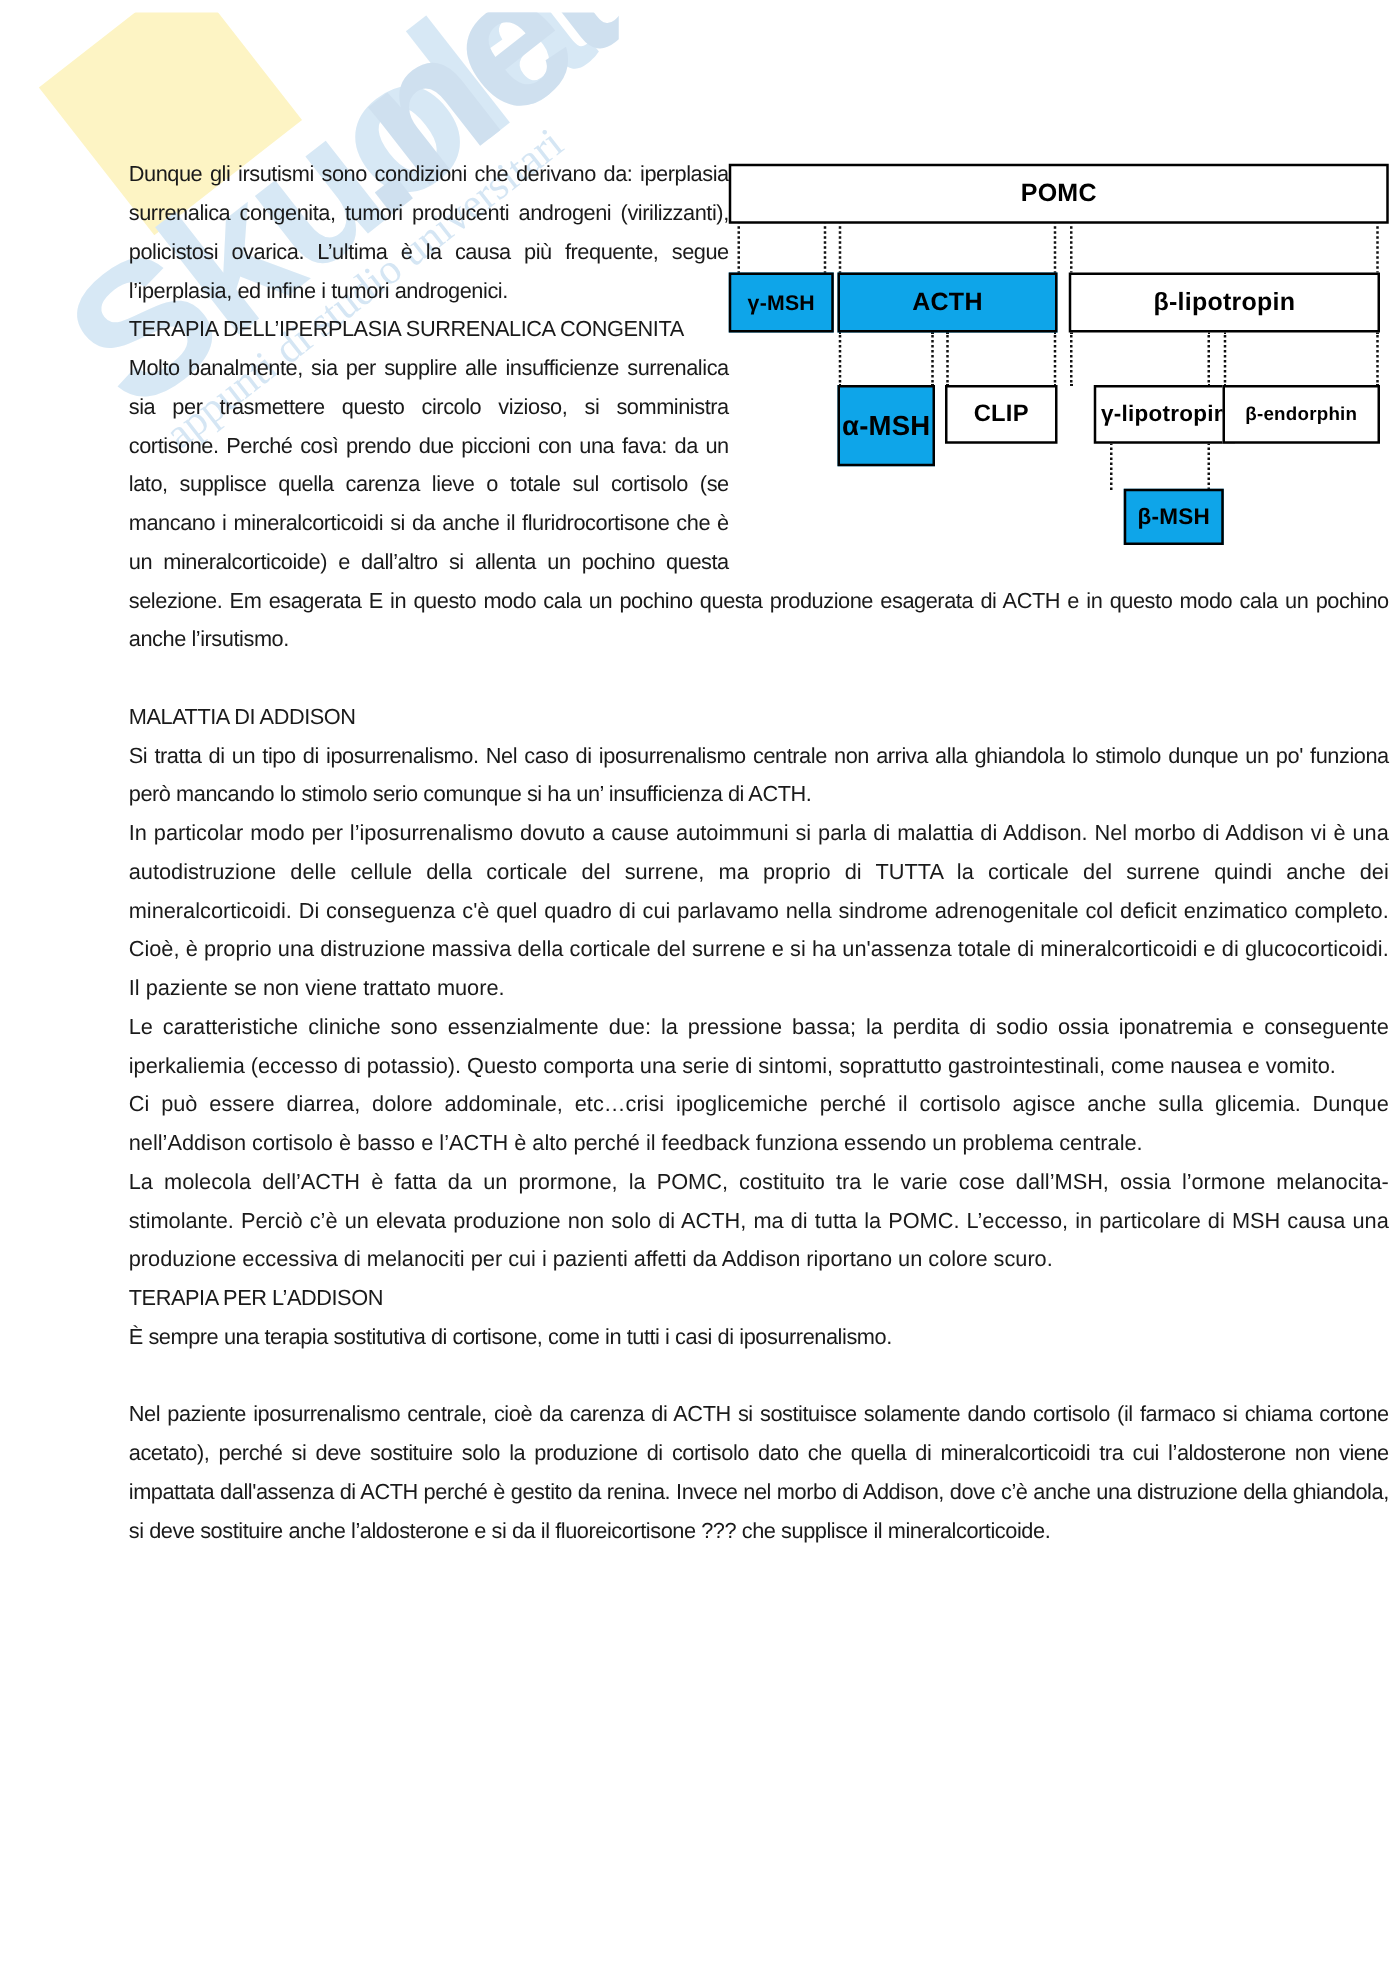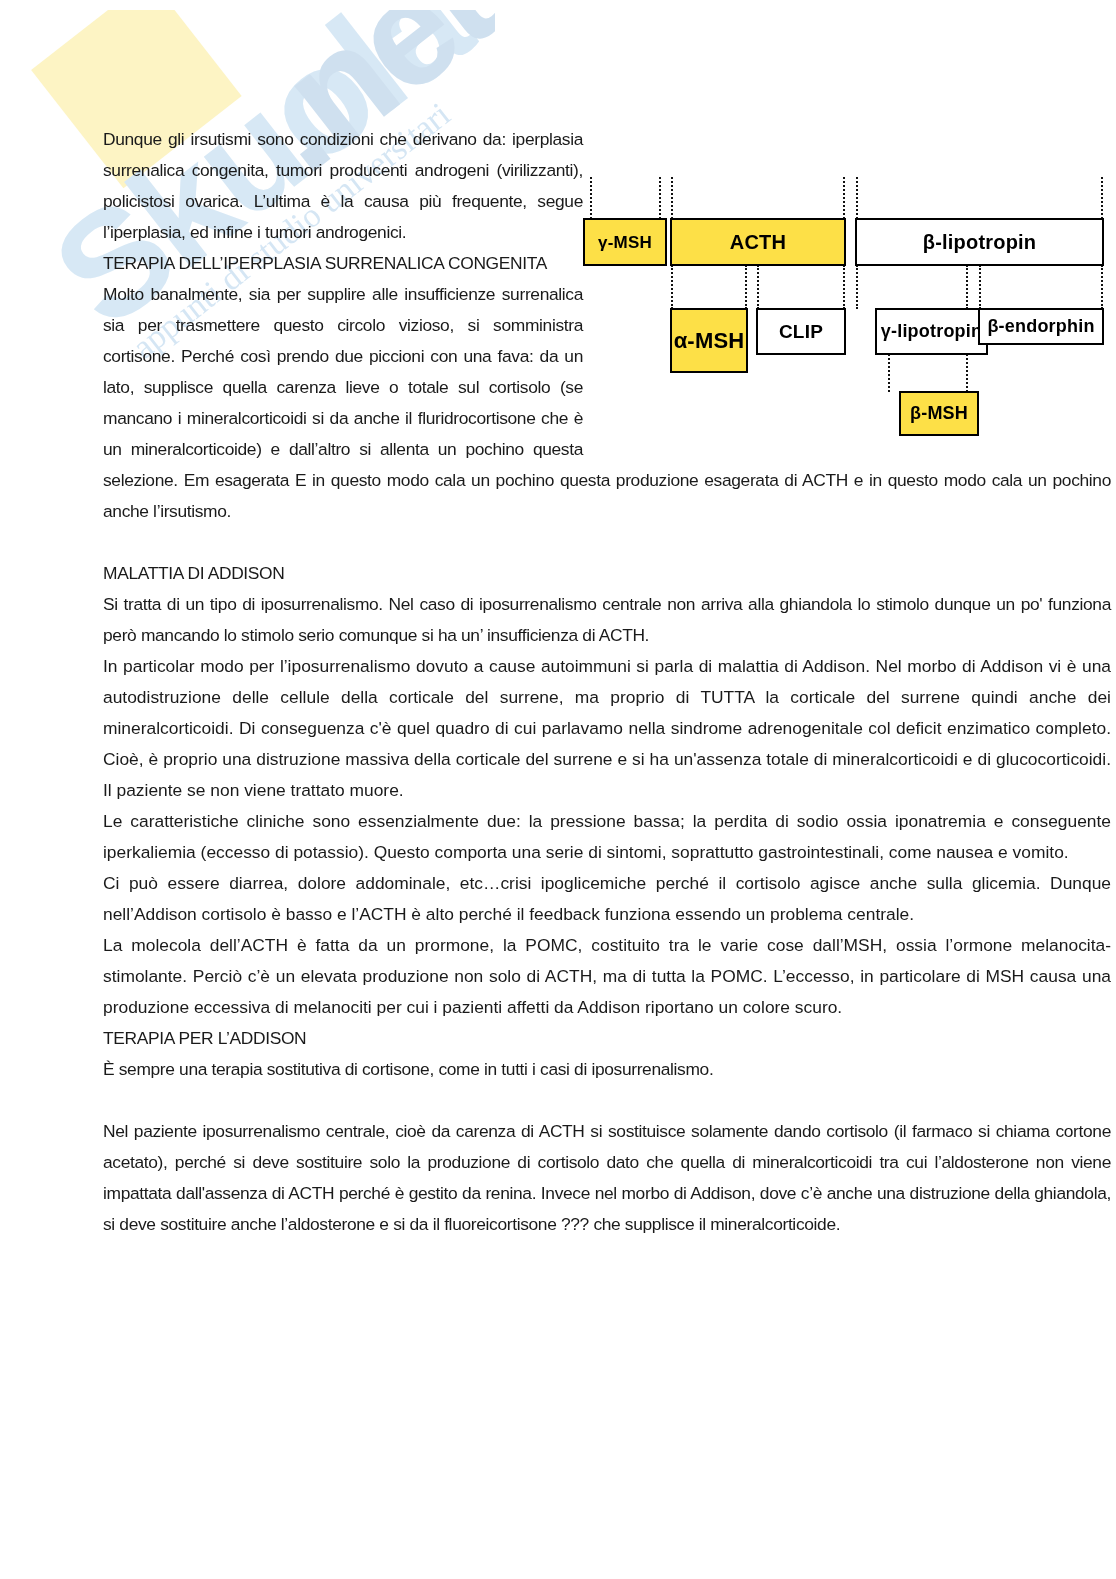--- a/index.html
+++ b/index.html
@@ -75,21 +75,21 @@
     background: #ffffff;
     border: 2.5px solid #000000;
     display: flex;
     align-items: center;
     justify-content: center;
     font-family: "Liberation Sans", sans-serif;
     font-weight: bold;
     color: #000000;
     letter-spacing: 0.2px;
   }
-  .fig-box.shaded { background: #fde047; }
+  .fig-box.shaded { background: #0ea5e9; }
   .fig-box.thin { border-width: 2px; }
   .dotted-v {
     position: absolute;
     width: 0;
     border-left: 2.5px dotted #111111;
   }
   .fig-label { white-space: nowrap; }
 </style>
 </head>
 <body>
@@ -122,41 +122,44 @@
         <div class="dotted-v" style="left:174px; top:134px; height:44px;"></div>
         <div class="dotted-v" style="left:260px; top:134px; height:44px;"></div>
         <div class="dotted-v" style="left:273px; top:134px; height:44px;"></div>
         <div class="dotted-v" style="left:383px; top:134px; height:44px;"></div>
         <div class="dotted-v" style="left:396px; top:134px; height:44px;"></div>
         <div class="dotted-v" style="left:518px; top:134px; height:44px;"></div>
 
         <div class="dotted-v" style="left:305px; top:223px; height:38px;"></div>
         <div class="dotted-v" style="left:383px; top:223px; height:38px;"></div>
 
+        <div class="fig-box" style="left:0px; top:0px; width:528px; height:48px; font-size:20px;">
+          <span class="fig-label">POMC</span>
+        </div>
 
         <div class="fig-box shaded thin" style="left:0px; top:87px; width:84px; height:48px; font-size:17px;">
           <span class="fig-label">γ-MSH</span>
         </div>
         <div class="fig-box shaded" style="left:87px; top:87px; width:176px; height:48px; font-size:20px;">
           <span class="fig-label">ACTH</span>
         </div>
         <div class="fig-box" style="left:272px; top:87px; width:249px; height:48px; font-size:20px;">
           <span class="fig-label">β-lipotropin</span>
         </div>
 
         <div class="fig-box shaded" style="left:87px; top:177px; width:78px; height:65px; font-size:22px;">
           <span class="fig-label">α-MSH</span>
         </div>
         <div class="fig-box" style="left:173px; top:177px; width:90px; height:47px; font-size:19px;">
           <span class="fig-label">CLIP</span>
         </div>
         <div class="fig-box" style="left:272px; top:177px; width:113px; height:47px; font-size:18px;margin-left:20px;">
           <span class="fig-label">γ-lipotropin</span>
         </div>
-        <div class="fig-box" style="left:395px; top:177px; width:126px; height:37px; font-size:18px;">
+        <div class="fig-box" style="left:395px; top:177px; width:126px; height:47px; font-size:15px;">
           <span class="fig-label">β-endorphin</span>
         </div>
 
         <div class="fig-box shaded" style="left:316px; top:260px; width:80px; height:45px; font-size:18px;">
           <span class="fig-label">β-MSH</span>
         </div>
 
       </div>
     </div>
 

